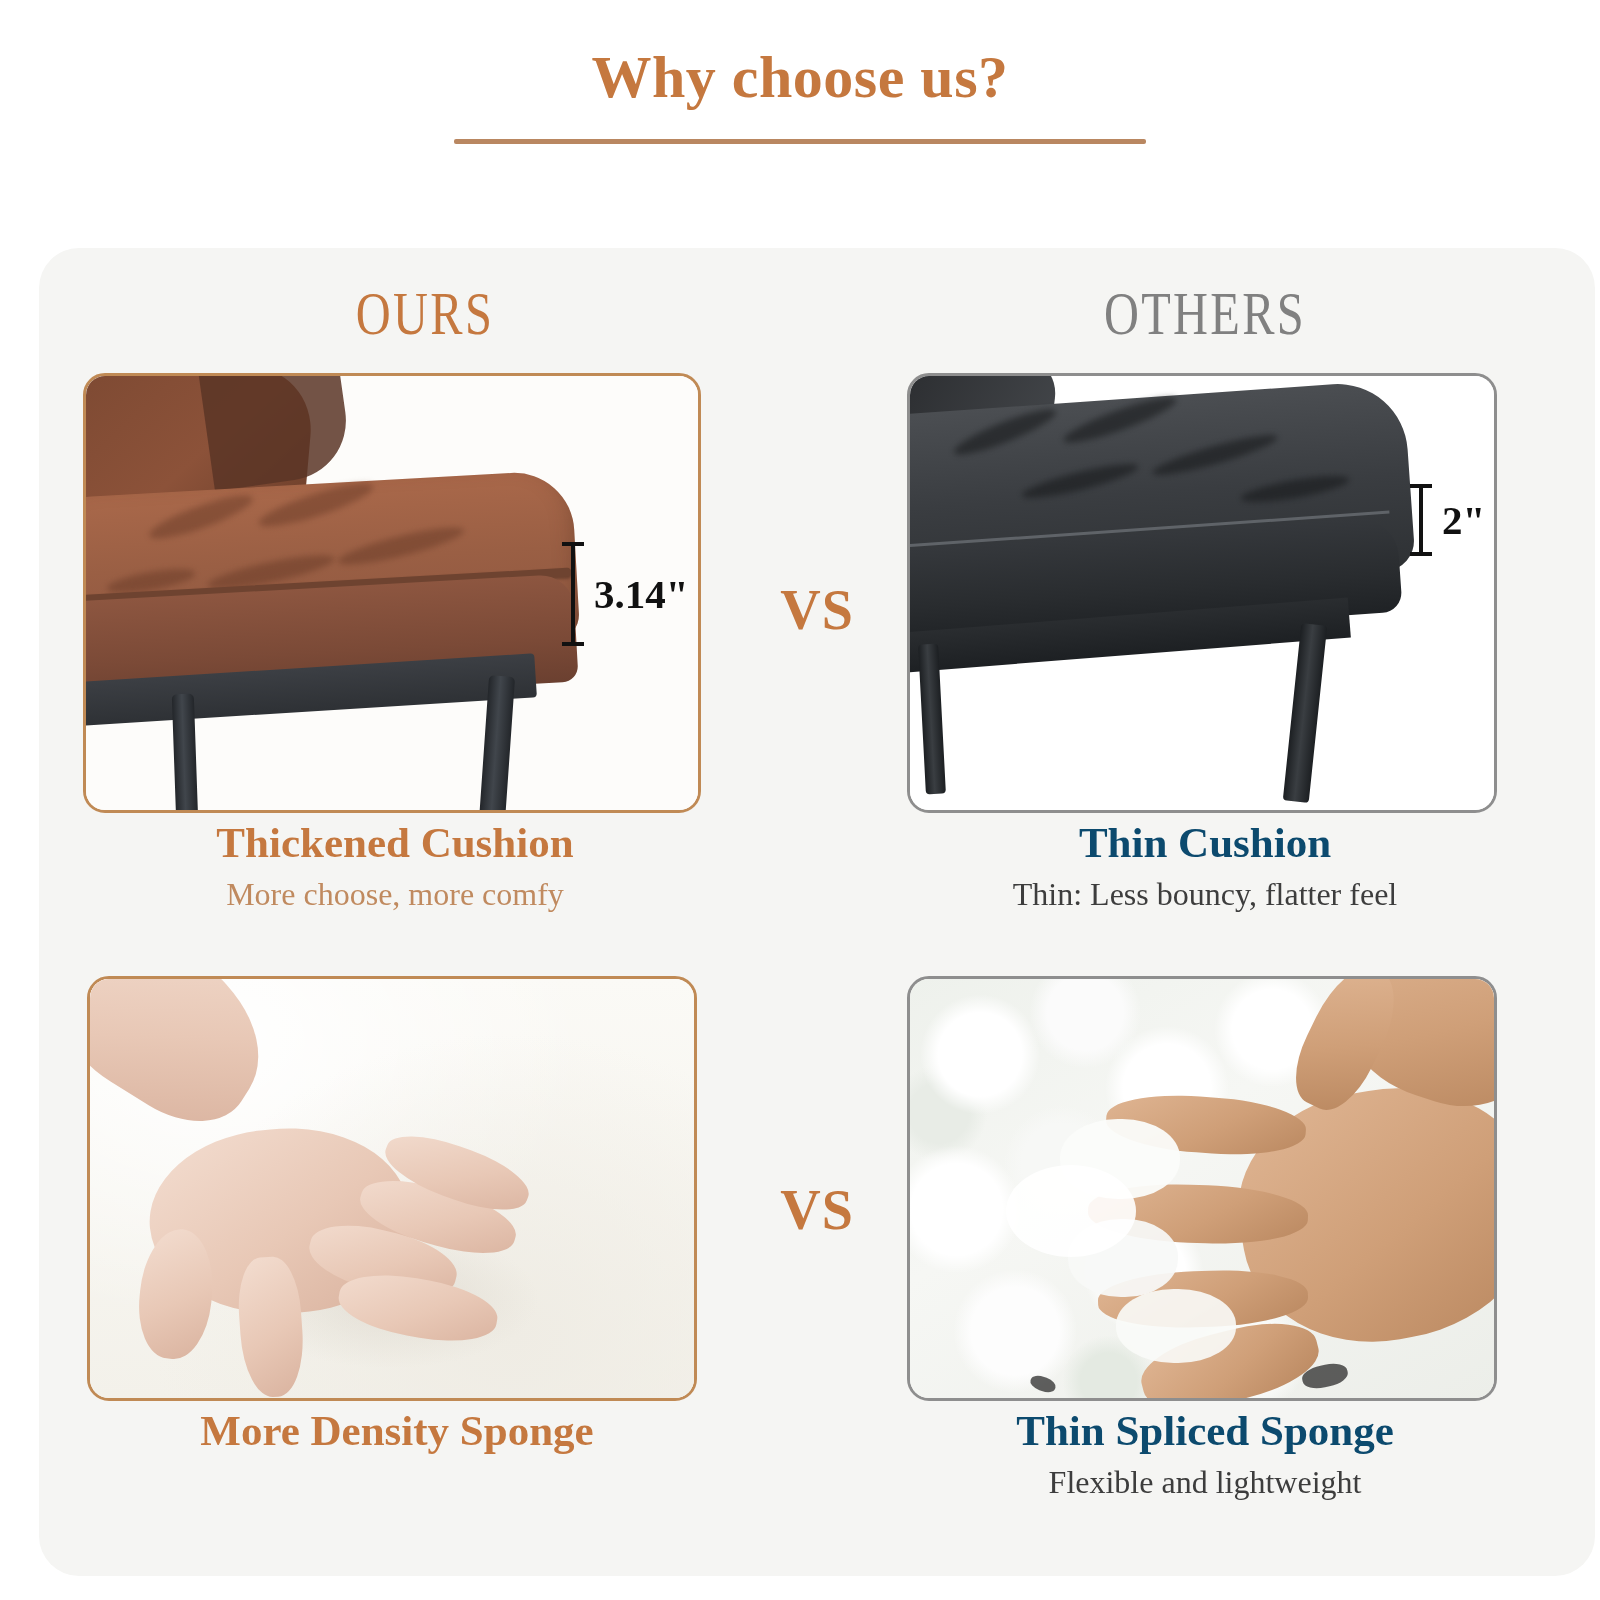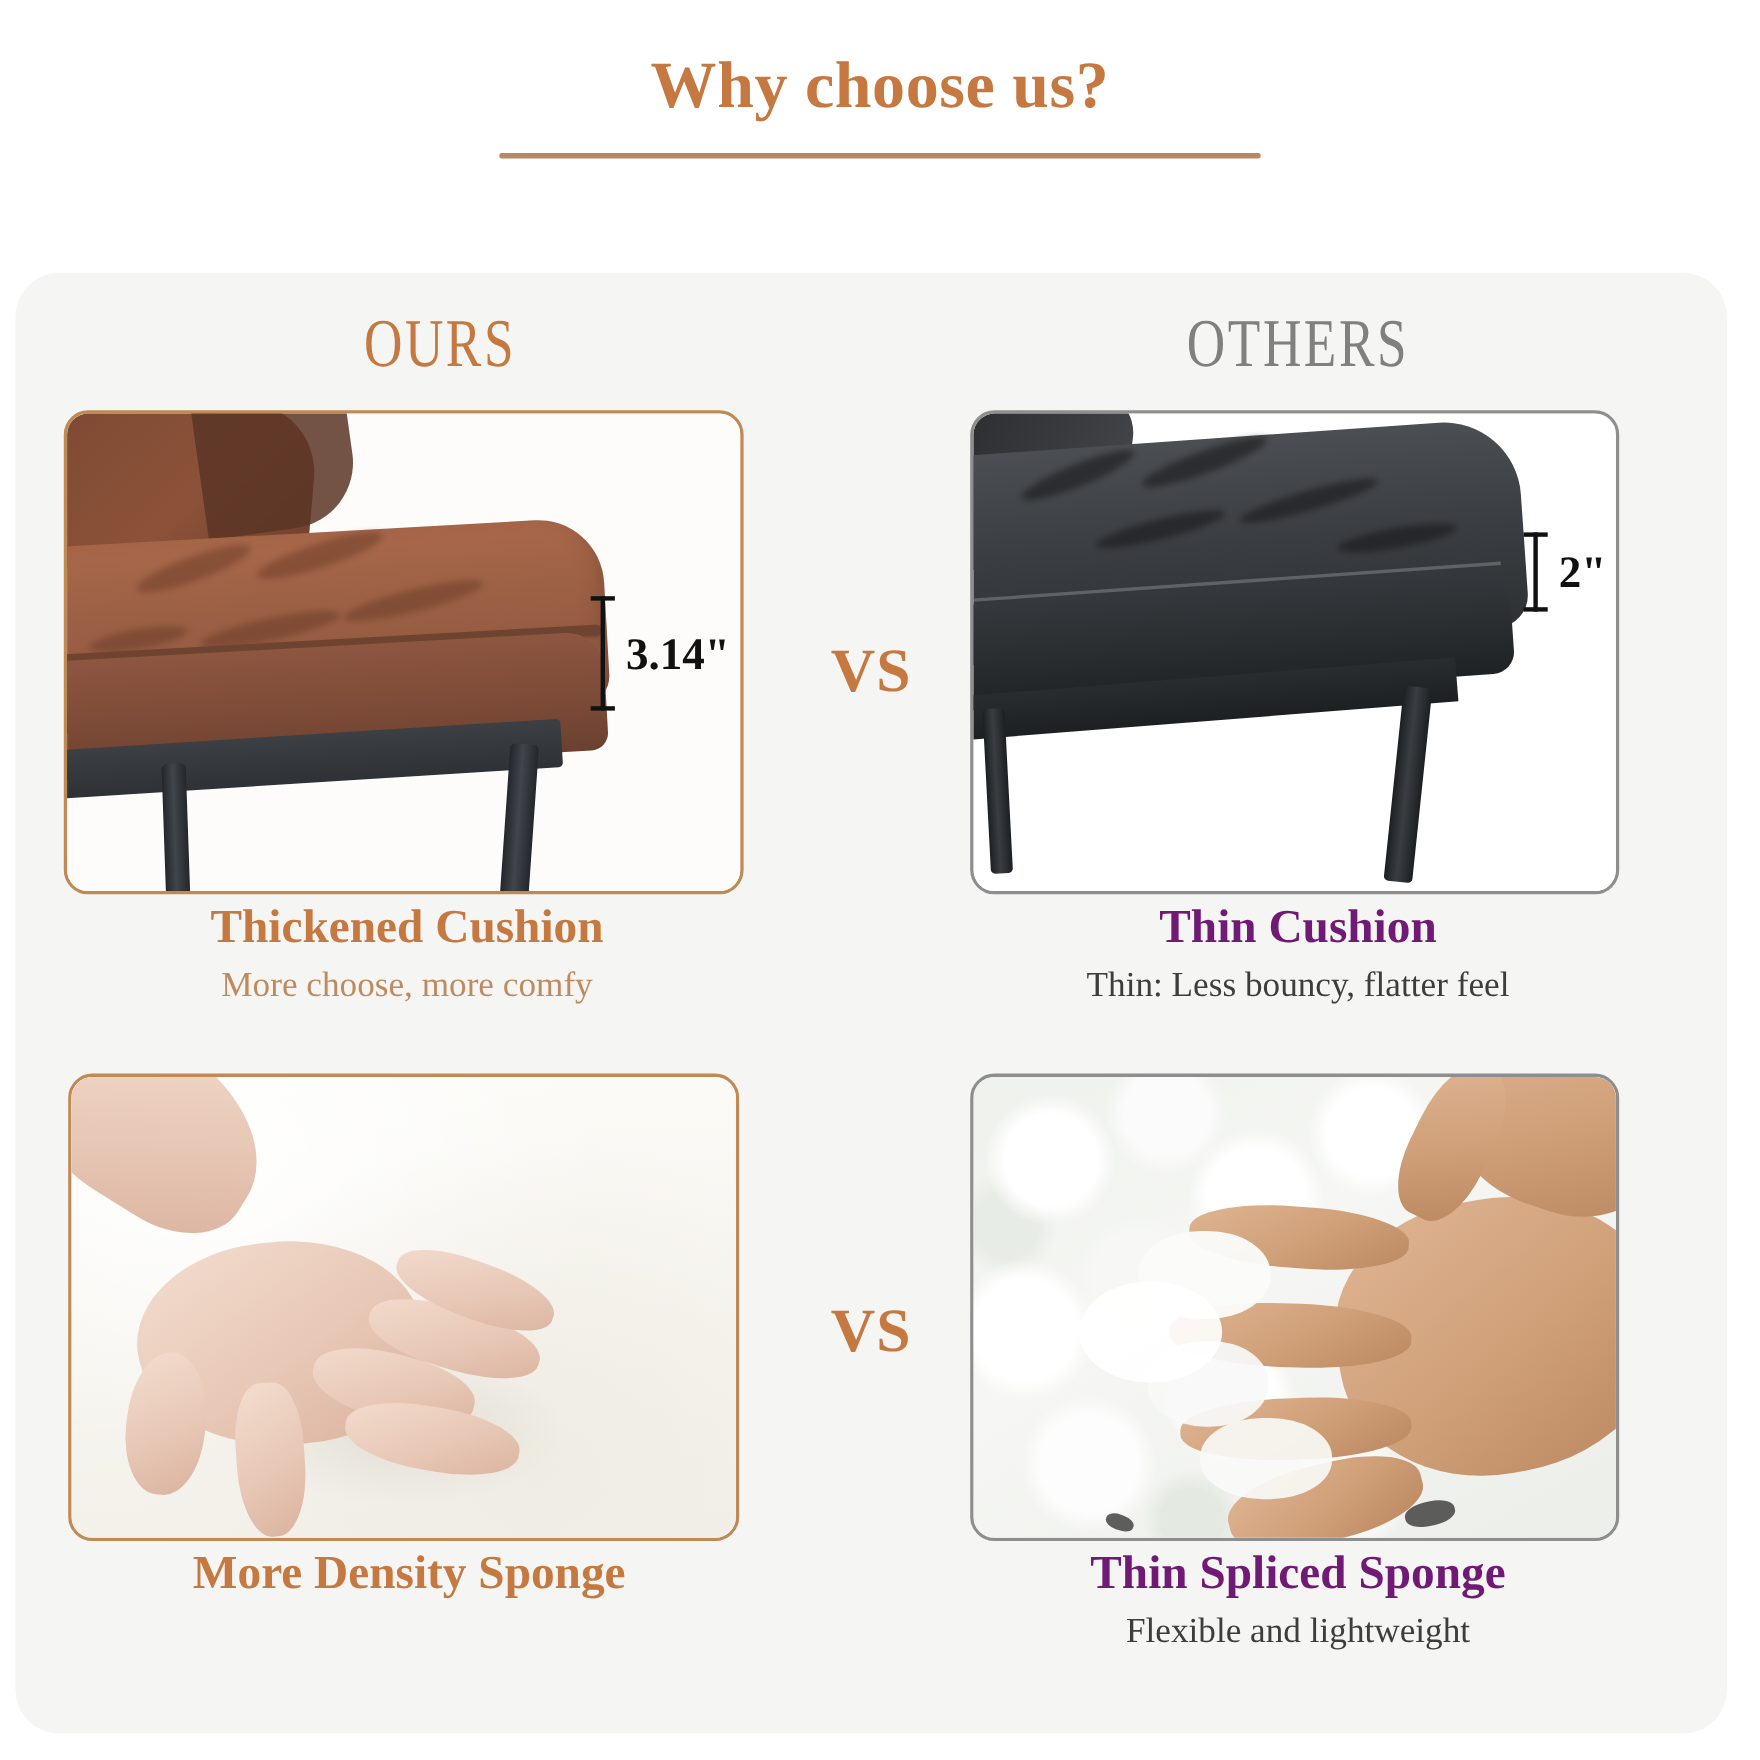--- a/index.html
+++ b/index.html
@@ -22,21 +22,21 @@
     letter-spacing:0.5px;
   }
   #title-rule {
     width:692px; height:5px; margin:30px auto 0;
     background:#b98761; border-radius:2px;
   }
 
   
   #compare-panel {
     position:absolute;
-    left:14px; top:248px;
+    left:39px; top:248px;
     width:1556px; height:1328px;
     background:#f5f5f3;
     border-radius:40px;
   }
 
   
   .col-head {
     position:absolute; top:30px;
     font-family:"Liberation Serif", serif;
     font-weight:400;
@@ -69,21 +69,21 @@
   .cap-sub {
     text-align:center;
     font-family:"Liberation Serif", serif;
     font-weight:400;
     font-size:32px;
     line-height:1.2;
     margin-top:6px;
   }
   .ours .cap-title, .cap-title.ours   { color:#c5783f; }
   .ours .cap-sub,   .cap-sub.ours     { color:#c08a5f; }
-  .others .cap-title, .cap-title.others { color:#701a75; }
+  .others .cap-title, .cap-title.others { color:#0c4a6e; }
   .cap-sub.others                      { color:#3d3d3d; }
 
   
   .vs {
     position:absolute;
     font-family:"Liberation Serif", serif;
     font-weight:700;
     font-size:56px;
     color:#c5783f;
     letter-spacing:1px;

